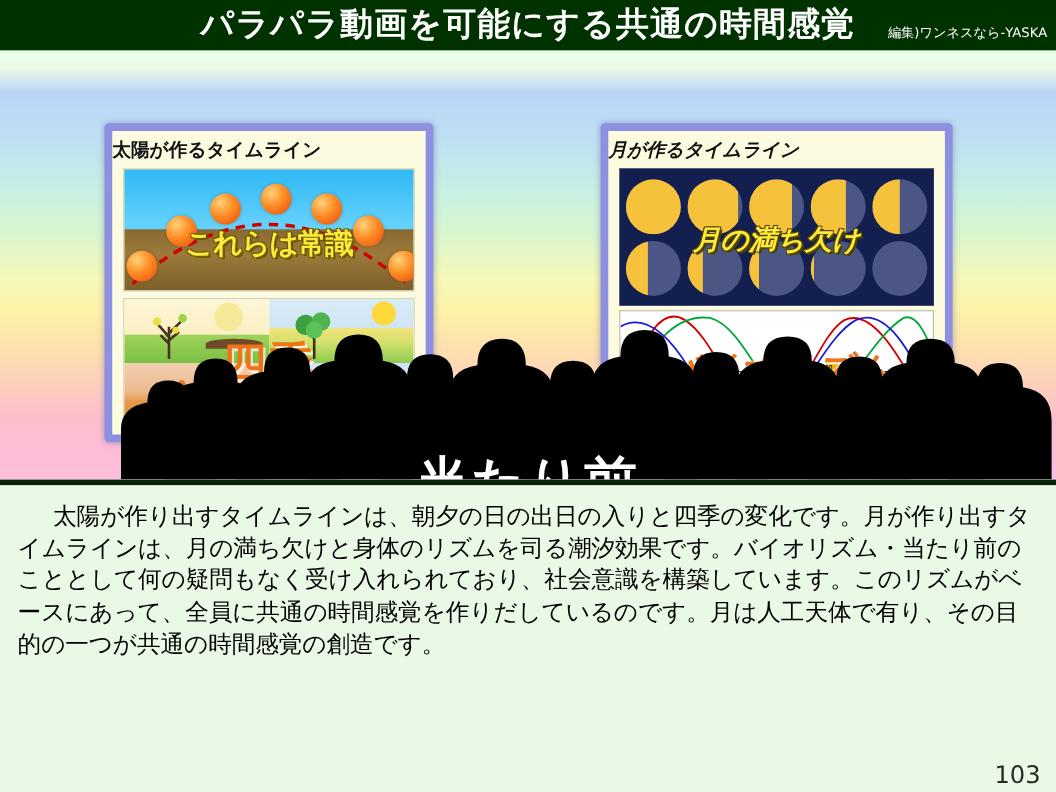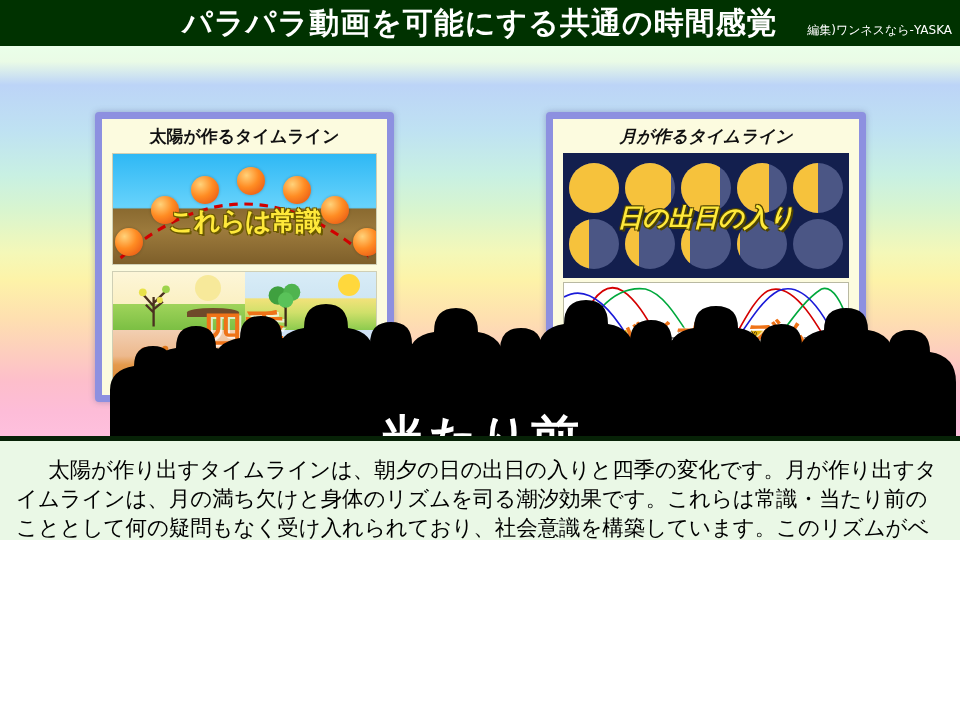--- a/index.html
+++ b/index.html
@@ -1,21 +1,21 @@
 <!DOCTYPE html>
 <html><head>
 <meta charset="utf-8">
 <style>
   html,body{margin:0;padding:0;}
   body{
     width:960px;height:720px;overflow:hidden;
     background:#ffffff;
     font-family:"DejaVu Sans","Liberation Sans",sans-serif;
   }
-  .slide{position:relative;width:960px;height:540px;overflow:hidden;background:#fff;}
+  .slide{position:relative;width:960px;height:720px;overflow:hidden;background:#fff;}
 
   
   .header{
     position:absolute;left:0;top:0;width:960px;height:46px;
     background:#003200;
   }
   .header-title{
     position:absolute;left:0;top:2px;width:960px;text-align:center;
     color:#ffffff;font-size:30px;font-weight:bold;letter-spacing:1px;
     line-height:42px;
@@ -49,21 +49,21 @@
     position:absolute;
     background:#fcfbdf;
     border:7px solid #8d90e0;
     border-radius:4px;
     box-shadow:0 0 6px rgba(90,90,150,.45);
     box-sizing:border-box;
   }
   .panel-left{left:95px;top:66px;width:299px;height:290px;}
   .panel-right{left:546px;top:66px;width:320px;height:290px;font-style:italic;}
   .panel-title{
-    position:absolute;left:0;top:6px;width:100%;text-align:center;
+    position:absolute;left:0;top:6px;width:100%;text-align:left;
     font-size:17px;font-weight:bold;color:#111;
   }
 
   
   .sun-art{
     position:absolute;left:10px;top:34px;width:calc(100% - 20px);height:112px;
     overflow:hidden;border:1px solid #cfcfb5;box-sizing:border-box;
     background:linear-gradient(to bottom,#2fb8f5 0%,#67d3fb 48%,#5fcdf8 49%,#8a6a30 50%,#9c7a3c 70%,#7e5f2a 100%);
   }
   .sun-ball{
@@ -270,21 +270,21 @@
           <div class="moon">
               <span class="lit" style="left:0;width:18%;"></span>
             </div>
           <div class="moon">
               <span class="lit" style="left:0;width:6%;"></span>
             </div>
           <div class="moon">
               <span class="lit" style="left:0;width:0%;"></span>
             </div>
         </div>
-        <div class="moon-label">日の出日の入り</div>
+        <div class="moon-label">月の満ち欠け</div>
       </div>
 
       <div class="bio-art">
         <svg viewBox="0 0 300 105" preserveAspectRatio="none" style="width:100%;height:100%;">
           <path d="M0,95 C20,20 40,-5 62,8 C92,26 108,88 140,98 C172,88 190,22 215,8 C242,-4 268,40 300,96" stroke="#d40000" stroke-width="1.7" fill="none"></path>
           <path d="M0,92 C26,30 52,2 86,6 C120,14 140,84 176,98 C212,90 238,26 272,6 C284,2 294,20 300,40" stroke="#00a83c" stroke-width="1.7" fill="none"></path>
           <path d="M0,14 C22,2 44,18 66,52 C90,92 116,102 146,92 C178,78 196,24 226,8 C254,-4 280,34 300,86" stroke="#1a1ad8" stroke-width="1.7" fill="none"></path>
           <line x1="4" y1="55" x2="296" y2="55" stroke="#000" stroke-width="1"></line>
           <g stroke="#000" stroke-width="0.7">
             <line x1="14" y1="50" x2="14" y2="60"></line>
@@ -345,18 +345,18 @@
         <path d="M862,150 L862,94 Q862,70 888,66 Q888,44 909,44 Q930,44 930,66 Q956,70 956,96 L956,150 Z"></path>
         <path d="M110,150 L110,104 Q110,84 134,80 Q134,60 153,60 Q172,60 172,80 Q196,84 196,106 L196,150 Z"></path>
       </g>
     </svg>
 
     <div class="banner-text">当たり前</div>
   </div>
 
   <div class="bodybox">
     <div class="bodybox-inner">
-      <p class="para">太陽が作り出すタイムラインは、朝夕の日の出日の入りと四季の変化です。月が作り出すタイムラインは、月の満ち欠けと身体のリズムを司る潮汐効果です。これらは常識・当たり前のこととして何の疑問もなく受け入れられており、社会意識を構築しています。このリズムがベースにあって、全員に共通の時間感覚を作りだしているのです。月は人工天体で有り、その目的の一つが共通の時間感覚の創造です。</p>
+      <p class="para">太陽が作り出すタイムラインは、朝夕の日の出日の入りと四季の変化です。月が作り出すタイムラインは、月の満ち欠けと身体のリズムを司る潮汐効果です。バイオリズム・当たり前のこととして何の疑問もなく受け入れられており、社会意識を構築しています。このリズムがベースにあって、全員に共通の時間感覚を作りだしているのです。月は人工天体で有り、その目的の一つが共通の時間感覚の創造です。</p>
     </div>
     <div class="pagenum">103</div>
   </div>
 
 </div>
 
 </body></html>

